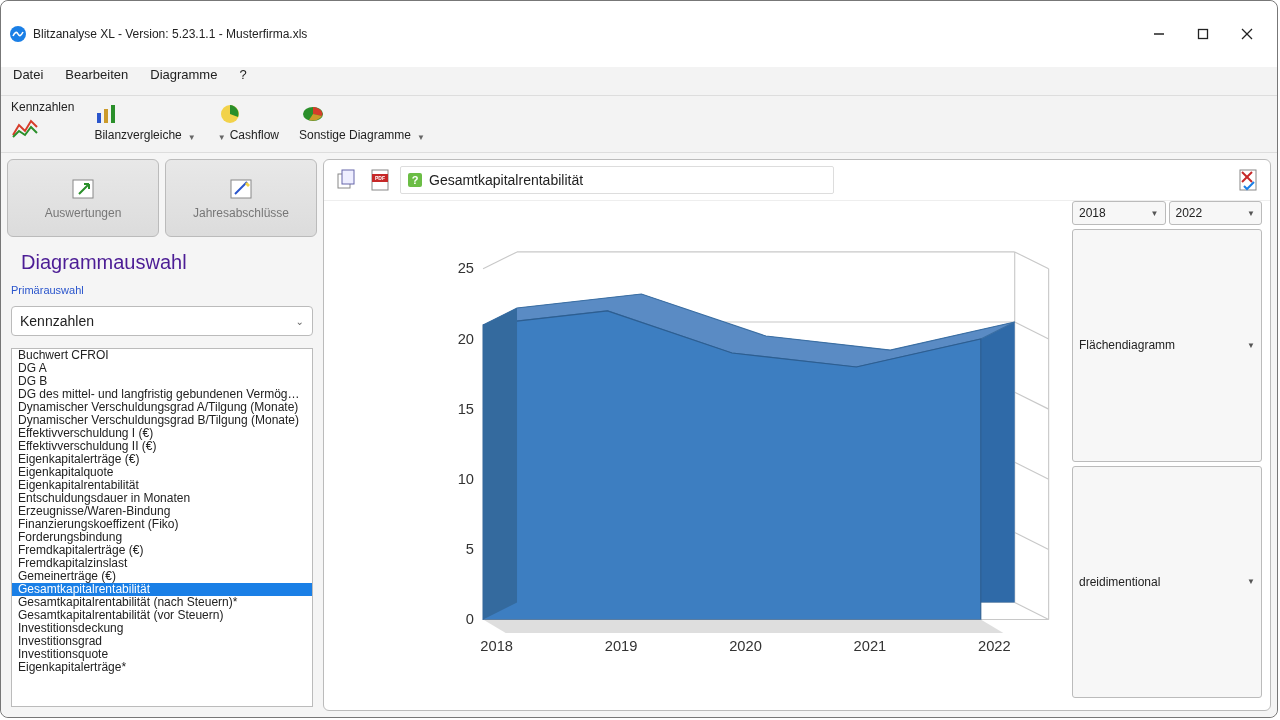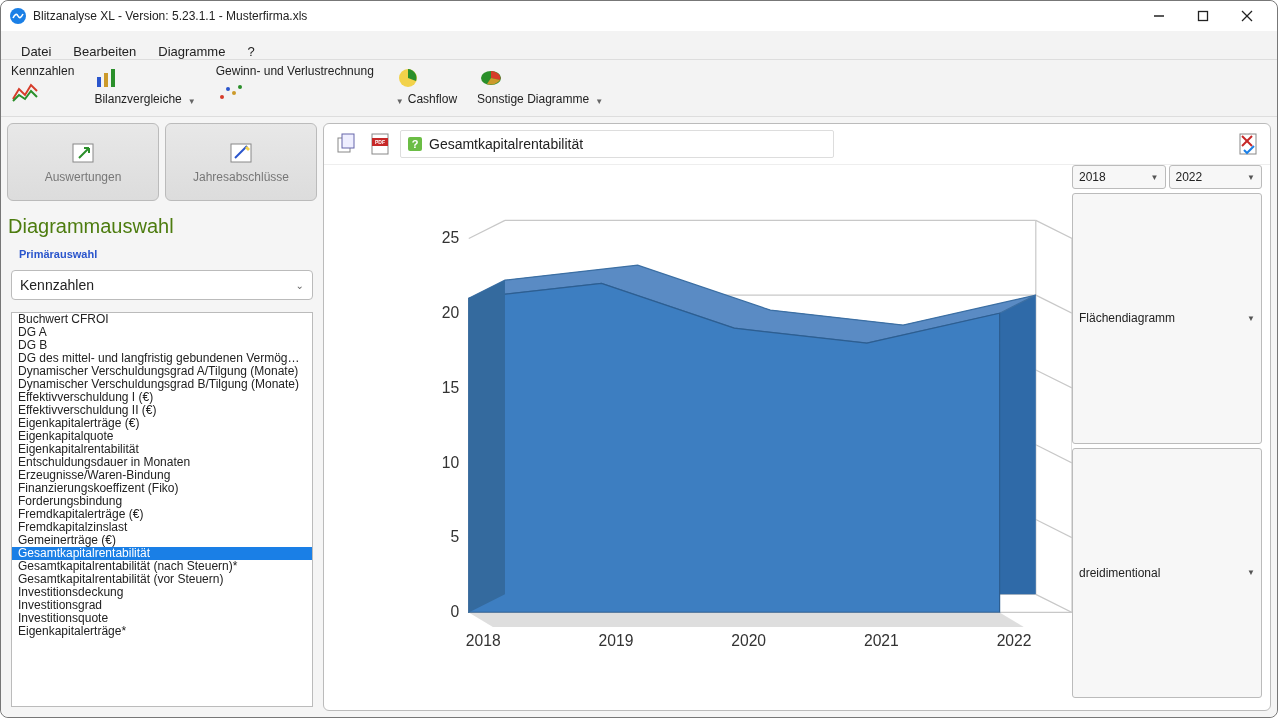--- a/index.html
+++ b/index.html
@@ -1,37 +1,37 @@
 <!DOCTYPE html>
 <html><head>
 <meta charset="utf-8">
 <style>
 html,body{margin:0;padding:0;width:1280px;height:720px;overflow:hidden;font-family:"Segoe UI",Tahoma,sans-serif;font-size:13px;background:#fff;color:#222}
 .window{width:1278px;height:718px;border:1px solid #777;border-radius:8px;box-sizing:border-box;display:flex;flex-direction:column;background:#fff;overflow:hidden}
-.titlebar{height:30px;display:flex;align-items:center;padding:0 8px;background:#fff;border-top-left-radius:8px;border-top-right-radius:8px}
+.titlebar{height:30px;display:flex;align-items:center;padding:18px 8px;background:#fff;border-top-left-radius:8px;border-top-right-radius:8px}
 .titlebar .icon{width:18px;height:18px;margin-right:6px;display:flex;align-items:center;justify-content:center}
 .titlebar .title{flex:0 0 auto;font-size:12px}
 .titlebar .spacer{flex:1}
 .tb-btn{width:44px;height:28px;display:flex;align-items:center;justify-content:center;cursor:pointer}
 .tb-btn svg{stroke:#222;stroke-width:1.3;fill:none}
-.menubar{height:28px;display:flex;align-items:flex-end;padding:0 20px;background:#f3f3f3;border-bottom:1px solid #ddd;gap:22px}
+.menubar{height:28px;display:flex;align-items:flex-start;padding:0 12px;background:#f3f3f3;border-bottom:1px solid #ddd;gap:22px}
 .menubar span{cursor:pointer}
 .toolbar{display:flex;align-items:flex-end;padding:4px 10px 10px 10px;background:#f3f3f3;border-bottom:1px solid #ddd;gap:8px;flex-wrap:nowrap}
 .ribbon-group{display:flex;flex-direction:column;align-items:flex-start;margin-right:12px}
 .ribbon-split{display:flex;align-items:flex-end;gap:4px;cursor:pointer}
 .ribbon-icon{width:28px;height:28px;display:flex;align-items:center;justify-content:center}
 .ribbon-label{font-size:12px}
 .caret{font-size:8px;margin-left:2px;color:#666}
 .body{flex:1;display:flex;background:#f5f5f5;padding:6px;gap:6px;border-bottom-left-radius:8px;border-bottom-right-radius:8px;min-height:0}
 .leftcol{width:310px;display:flex;flex-direction:column;gap:6px;min-height:0}
 .btnrow{display:flex;gap:6px}
 .bigbtn{flex:1;height:76px;border:1px solid #bbb;border-radius:6px;background:linear-gradient(#e8e8e8,#dcdcdc);display:flex;flex-direction:column;align-items:center;justify-content:center;font-size:12px;color:#777;cursor:pointer}
 .bigbtn svg{margin-bottom:4px}
-.panel-title{font-size:20px;margin:8px 0 4px 1px;color:#4d7c0f}
-.subhead{font-size:11px;color:#2a55cc;font-weight:700;margin-left:12px}
+.panel-title{font-size:20px;margin:8px 0 4px 14px;color:#4c1d95}
+.subhead{font-size:11px;color:#2a55cc;font-weight:400;margin-left:4px}
 .combo{height:28px;border:1px solid #bbb;border-radius:4px;background:#fff;display:flex;align-items:center;padding:0 8px;justify-content:space-between;cursor:pointer;margin:4px 4px 6px 4px;font-size:14px}
 .combo .chev{font-size:10px;color:#666}
 .listbox{flex:1;border:1px solid #bbb;border-radius:0;background:#fff;overflow-y:auto;margin:0 4px 4px 4px;font-size:12px;min-height:0}
 .listbox .item{padding:0 6px;line-height:13px;cursor:pointer;white-space:nowrap;overflow:hidden;text-overflow:ellipsis}
 .listbox .item.sel{background:#1a7fe6;color:#fff}
 .rightcol{flex:1;display:flex;flex-direction:column;min-width:0;min-height:0}
 .chartframe{flex:1;border:1px solid #bbb;border-radius:6px;background:#fff;display:flex;flex-direction:column;overflow:hidden;min-height:0}
 .charttoolbar{height:40px;display:flex;align-items:center;padding:0 8px;border-bottom:1px solid #eee;gap:6px}
 .ct-icon{width:28px;height:28px;display:flex;align-items:center;justify-content:center;cursor:pointer}
 .chart-title-box{flex:0 0 auto;width:420px;border:1px solid #ddd;border-radius:2px;height:26px;display:flex;align-items:center;padding:0 6px;font-size:14px;gap:6px}
@@ -97,31 +97,20 @@
       <span class="ribbon-icon">
           <svg width="28" height="22" viewBox="0 0 28 22">
             <rect x="3" y="10" width="4" height="10" fill="#2a55cc"></rect>
             <rect x="10" y="6" width="4" height="14" fill="#cc9a2a"></rect>
             <rect x="17" y="2" width="4" height="18" fill="#2a8f2a"></rect>
           </svg>
         </span>
       <span class="ribbon-split">
           <span class="ribbon-label">Bilanzvergleiche</span>
           <span class="caret">▼</span>
-        </span>
-    </div>
-    <div class="ribbon-group">
-      <span class="ribbon-label">Gewinn- und Verlustrechnung</span>
-      <span class="ribbon-icon">
-          <svg width="28" height="22" viewBox="0 0 28 22">
-            <circle cx="6" cy="16" r="2" fill="#d63c2a"></circle>
-            <circle cx="12" cy="8" r="2" fill="#2a55cc"></circle>
-            <circle cx="18" cy="12" r="2" fill="#cc9a2a"></circle>
-            <circle cx="24" cy="6" r="2" fill="#2a8f2a"></circle>
-          </svg>
         </span>
     </div>
     <div class="ribbon-group">
       <span class="ribbon-icon">
           <svg width="28" height="22" viewBox="0 0 28 22">
             <circle cx="14" cy="11" r="9" fill="#f2d24a"></circle>
             <path d="M14 11 L14 2 A9 9 0 0 1 22 14 Z" fill="#2a8f2a"></path>
           </svg>
         </span>
       <span class="ribbon-split">

